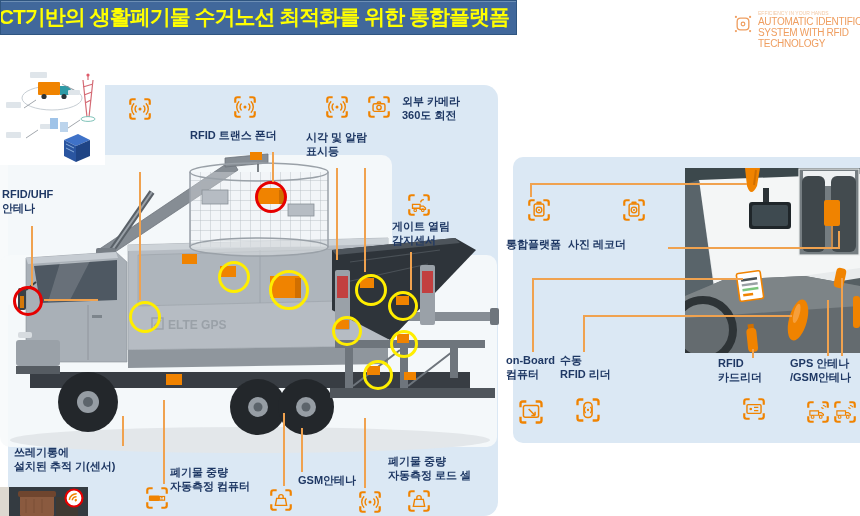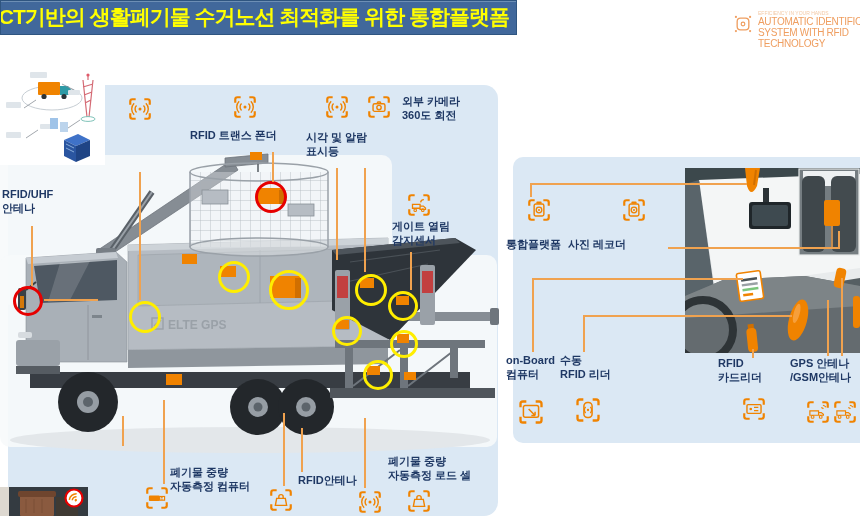--- a/index.html
+++ b/index.html
@@ -264,23 +264,25 @@
 
   <div class="lbl" style="left:190px;top:128px;width:115px">RFID 트랜스 폰더</div>
   <div class="lbl" style="left:306px;top:130px;width:68px">시각 및 알람
 표시등</div>
   <div class="lbl" style="left:402px;top:94px;width:78px">외부 카메라
 360도 회전</div>
   <div class="lbl" style="left:392px;top:219px;width:78px">게이트 열림
 감지센서</div>
   <div class="lbl" style="left:2px;top:187px;width:78px">RFID/UHF
 안테나</div>
+  <div class="lbl" style="left:14px;top:445px;width:142px">쓰레기통에
+설치된 추적 기(센서)</div>
   <div class="lbl" style="left:170px;top:465px;width:105px">폐기물 중량
 자동측정 컴퓨터</div>
-  <div class="lbl" style="left:298px;top:473px;width:76px">RFID안테나</div>
+  <div class="lbl" style="left:298px;top:473px;width:76px">GSM안테나</div>
   <div class="lbl" style="left:388px;top:454px;width:95px">폐기물 중량
 자동측정 로드 셀</div>
 
   <svg class="abs" style="left:685px;top:168px;z-index:3" width="175" height="185" viewBox="0 0 175 185">
     <rect x="0" y="0" width="175" height="185" fill="#e8ebec"></rect>
     <polygon points="0,0 175,0 175,10 0,16" fill="#3c484c"></polygon>
     <polygon points="14,12 175,6 175,100 30,120" fill="#f4f6f6"></polygon>
     <polygon points="0,16 14,12 38,185 0,185" fill="#59646a"></polygon>
     <polygon points="125,118 175,110 175,185 108,185" fill="#565f63"></polygon>
     <polygon points="0,128 38,112 120,108 175,118 175,185 0,185" fill="#646b6f"></polygon>

